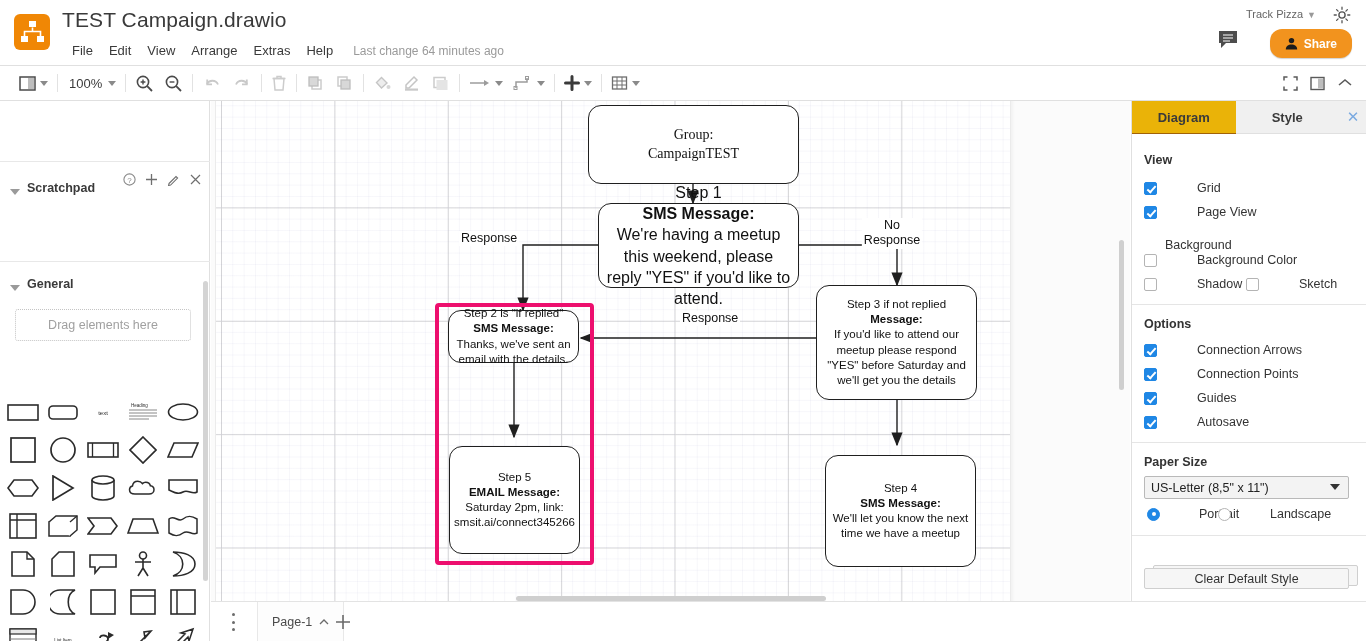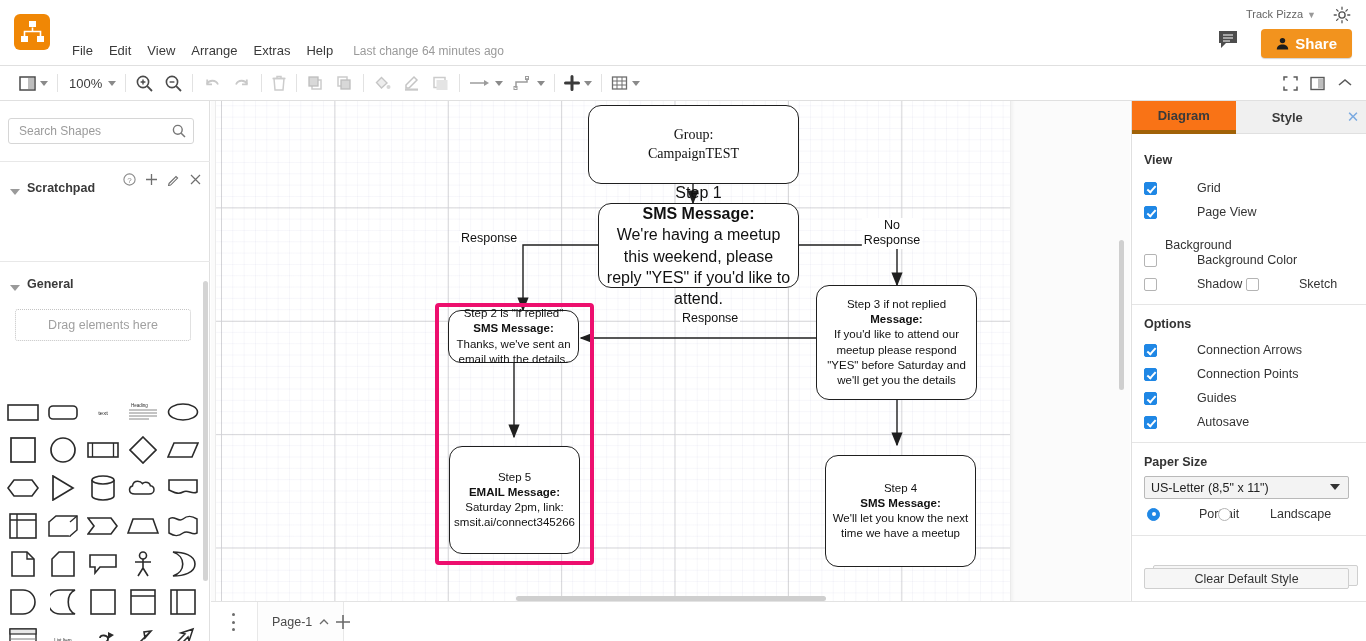--- a/index.html
+++ b/index.html
@@ -19,21 +19,21 @@
   .logo svg { display:block; }
   .title { position:absolute; left:62px; top:8px; font-size:21px; color:#3a3a3a; letter-spacing:.1px; }
   .menubar { position:absolute; left:64px; top:41px; display:flex; align-items:center; gap:0; }
   .menu-item { font-size:13px; color:#3a3a3a; padding:2px 8px; cursor:default; border-radius:2px; }
   .lastchange { font-size:12px; color:#9a9a9a; margin-left:12px; }
   .track { position:absolute; right:50px; top:8px; font-size:11px; color:#666; }
   .track .caret { display:inline-block; margin-left:4px; color:#999; font-size:9px; }
   .sun { position:absolute; right:14px; top:5px; width:20px; height:20px; }
   .comment-ic { position:absolute; right:126px; top:30px; width:22px; height:20px; }
   .share-btn { position:absolute; right:14px; top:29px; height:29px; background:#f2931e; color:#fff;
-     border-radius:4px; display:flex; align-items:center; gap:6px; padding:0 15px; font-size:15px; font-weight:bold;
+     border-radius:12px; display:flex; align-items:center; gap:6px; padding:0 15px; font-size:12px; font-weight:bold;
      box-shadow:0 1px 1px rgba(0,0,0,.18); cursor:pointer; }
 
   
   .toolbar { position:absolute; left:0; top:66px; width:1366px; height:35px; background:#fff; border-bottom:1px solid #e0e0e0; }
   .tb { position:absolute; top:0; height:34px; display:flex; align-items:center; }
   .tbtn { display:flex; align-items:center; justify-content:center; height:34px; padding:0 5px; cursor:pointer; }
   .sep { width:1px; height:18px; background:#e2e2e2; margin:0 4px; }
   .caretdn { width:0;height:0;border-left:4px solid transparent;border-right:4px solid transparent;border-top:5px solid #8a8a8a; margin-left:4px; }
   .zoomlabel { font-size:13px; color:#3a3a3a; padding:0 2px; }
   .tb-right { position:absolute; right:8px; top:0; height:34px; display:flex; align-items:center; gap:2px; }
@@ -78,21 +78,21 @@
                background:#fff; padding:0 2px; white-space:nowrap; }
   .selbox { position:absolute; border:4px solid #ed0f6e; border-radius:4px; pointer-events:none; }
 
   .hscroll { position:absolute; left:516px; top:596px; width:310px; height:5px; background:#cfcfcf; border-radius:3px; }
   .vscroll { position:absolute; left:1119px; top:240px; width:5px; height:150px; background:#cfcfcf; border-radius:3px; }
 
   
   .right { position:absolute; left:1131px; top:101px; width:235px; height:540px; background:#fff; border-left:1px solid #e0e0e0; }
   .rtabs { position:absolute; left:0; top:0; width:235px; height:33px; display:flex; }
   .rtab { flex:1; display:flex; align-items:center; justify-content:center; font-size:13px; font-weight:bold; color:#3a3a3a; cursor:pointer; }
-  .rtab.active { background:#f97316; border-bottom:4px solid #a16207; }
+  .rtab.active { background:#eab308; border-bottom:1px solid #a16207; }
   .rtab.inactive { background:#f0f0f0; border-bottom:1px solid #e0e0e0; }
   .rclose { width:28px; display:flex; align-items:center; justify-content:center; color:#7aa9e0; font-size:15px; cursor:pointer; background:#f0f0f0; border-bottom:1px solid #e0e0e0;}
   .rp-div { position:absolute; left:0; width:235px; height:1px; background:#e5e5e5; }
   .rp-hd { position:absolute; left:12px; font-size:12.5px; font-weight:bold; color:#333; }
   .cbrow { position:absolute; left:12px; display:flex; align-items:center; font-size:12.5px; color:#333;gap:32px; }
   .cb { width:13px; height:13px; border:1px solid #b4b4b4; border-radius:2px; background:#fff; margin-right:8px; flex:none; cursor:pointer; }
   .cb.on { background:#1f87e5; border-color:#1f87e5; position:relative; }
   .cb.on:after { content:""; position:absolute; left:4px; top:1px; width:3px; height:7px; border:solid #fff; border-width:0 2px 2px 0; transform:rotate(42deg); }
   .btn { position:absolute; height:21px; border:1px solid #cfcfcf; background:#f6f6f6; border-radius:2px;
          display:flex; align-items:center; justify-content:center; font-size:12.5px; color:#333; cursor:pointer; }
@@ -118,20 +118,21 @@
 
   <div class="header">
     <div class="logo">
       <svg width="36" height="36" viewBox="0 0 36 36">
         <rect x="15" y="7" width="7" height="6" fill="#fff"></rect>
         <rect x="7" y="22" width="7" height="6" fill="#fff"></rect>
         <rect x="23" y="22" width="7" height="6" fill="#fff"></rect>
         <path d="M18.5 13.5 v4 M10.5 22 v-4.5 h16 V22" stroke="#fff" stroke-width="1.6" fill="none"></path>
       </svg>
     </div>
+    <div class="title">TEST Campaign.drawio</div>
 
     <div class="menubar">
       <div class="menu-item">File</div>
       <div class="menu-item">Edit</div>
       <div class="menu-item">View</div>
       <div class="menu-item">Arrange</div>
       <div class="menu-item">Extras</div>
       <div class="menu-item">Help</div>
       <div class="lastchange">Last change 64 minutes ago</div>
     </div>
@@ -297,29 +298,20 @@
       </div>
       <div class="tbtn">
         <svg width="16" height="15" viewBox="0 0 16 15">
             <path d="M2 9l6-5 6 5" fill="none" stroke="#5a5a5a" stroke-width="1.6"></path>
           </svg>
       </div>
     </div>
   </div>
 
   <div class="left">
-    <div class="search-wrap">
-      <input placeholder="Search Shapes" style="">
-      <span class="search-ic">
-        <svg width="14" height="14" viewBox="0 0 14 14">
-            <circle cx="5.8" cy="5.8" r="4.4" fill="none" stroke="#777" stroke-width="1.4"></circle>
-            <path d="M9.2 9.2L13 13" stroke="#777" stroke-width="1.5"></path>
-          </svg>
-      </span>
-    </div>
 
     <div class="lp-divider" style="top:60px"></div>
 
     <div class="section-hd" style="top:66px">
       <span class="tri"></span>
       <span class="sec-label">Scratchpad</span>
       <span class="sp-icons">
         <span>
           <svg width="13" height="13" viewBox="0 0 13 13">
               <circle cx="6.5" cy="6.5" r="5.6" fill="none" stroke="#8a8a8a" stroke-width="1.1"></circle>

